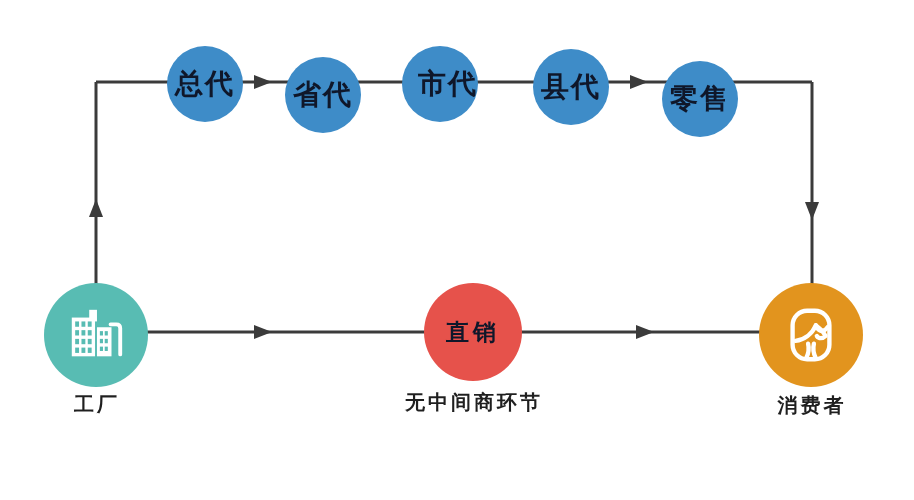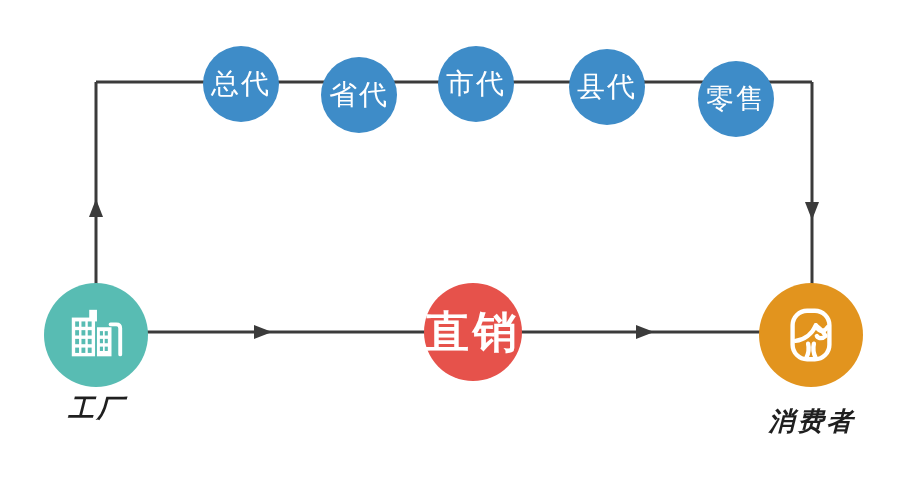--- a/index.html
+++ b/index.html
@@ -5,39 +5,39 @@
   html,body { margin:0; padding:0; background:#ffffff; }
   .canvas {
     position:relative; width:914px; height:500px; background:#ffffff;
     font-family:"Liberation Sans", sans-serif; overflow:hidden;
   }
   .connector-layer { position:absolute; left:0; top:0; width:914px; height:500px; }
   .conn { stroke:var(--line,#3b3b3b); stroke-width:3; fill:none; }
   .arrow { fill:var(--line,#3b3b3b); stroke:none; }
   .chain-node {
     position:absolute; width:76px; height:76px; border-radius:50%;
-    background:var(--blue,#3e8cc8); color:#ffffff;
+    background:var(--blue,#3e8cc8); color:#0f172a;
     display:flex; align-items:center; justify-content:center;
-    font-size:28px; font-weight:normal; letter-spacing:2px;margin-left:36px;
+    font-size:28px; font-weight:bold; letter-spacing:2px;
   }
   .big-node {
     position:absolute; border-radius:50%;
     display:flex; align-items:center; justify-content:center;
   }
   .factory-node  { left:44px;  top:283px; width:104px; height:104px; background:var(--teal,#58bcb3); }
   .direct-node   { left:424px; top:283px; width:98px;  height:98px;  background:var(--red,#e6524b);
-                   color:#ffffff; font-size:44px; font-weight:bold; letter-spacing:4px; }
+                   color:#0f172a; font-size:23px; font-weight:bold; letter-spacing:4px; }
   .consumer-node { left:759px; top:283px; width:104px; height:104px; background:var(--orange,#e2941e); }
   .node-label {
     position:absolute; transform:translateX(-50%); white-space:nowrap;
-    font-size:26px; font-weight:bold; color:var(--label,#1f1f1f); letter-spacing:3px;font-style:italic;
+    font-size:20px; font-weight:bold; color:var(--label,#1f1f1f); letter-spacing:3px;
   }
   .label-factory  { left:97px;  top:391px; }
   .label-direct   { left:474px; top:389px; }
-  .label-consumer { left:812px; top:392px;margin-top:12px; }
+  .label-consumer { left:812px; top:392px; }
   .node-icon { display:block; }
 </style>
 </head>
 <body>
 
 <div class="canvas">
 
   <svg class="connector-layer" viewBox="0 0 914 500">
     <line class="conn" x1="96" y1="82" x2="812" y2="82"></line>
     <line class="conn" x1="96" y1="82" x2="96" y2="287"></line>
@@ -51,21 +51,21 @@
     <polygon class="arrow" points="654,332 636,325 636,339"></polygon>
   </svg>
 
   <div>
     <div class="chain-node" style="left:167px; top:46px;">
       <span>总代</span>
     </div>
     <div class="chain-node" style="left:285px; top:57px;">
       <span>省代</span>
     </div>
-    <div class="chain-node" style="left:402px; top:46px;">
+    <div class="chain-node" style="left:402px; top:46px;justify-content:flex-end;">
       <span>市代</span>
     </div>
     <div class="chain-node" style="left:533px; top:49px;">
       <span>县代</span>
     </div>
     <div class="chain-node" style="left:662px; top:61px;">
       <span>零售</span>
     </div>
   </div>
 
@@ -97,20 +97,21 @@
           <rect x="41" y="44" width="3.2" height="4.5"></rect>
       </g>
       <path d="M47 21 h6 q4 0 4 4 v27" fill="none" stroke="#ffffff" stroke-width="4" stroke-linecap="round"></path>
     </svg>
   </div>
   <div class="node-label label-factory">工厂</div>
 
   <div class="big-node direct-node">
     <span>直销</span>
   </div>
+  <div class="node-label label-direct">无中间商环节</div>
 
   <div class="big-node consumer-node">
     <svg class="node-icon" width="62" height="62" viewBox="0 0 64 64">
       <g fill="none" stroke="#ffffff" stroke-width="4.5" stroke-linecap="round" stroke-linejoin="round">
         <rect x="13" y="7" width="38" height="50" rx="15"></rect>
         <path d="M16 38 C25 37 33 31 37 22 C40 30 46 29 49 24"></path>
         <path d="M37 22 C41 26 44 26 47 33 C44 36 40 36 38 33"></path>
         <path d="M27 56 C30 50 30 45 29 41"></path>
         <path d="M37 56 C34 50 34 45 35 41"></path>
       </g>

